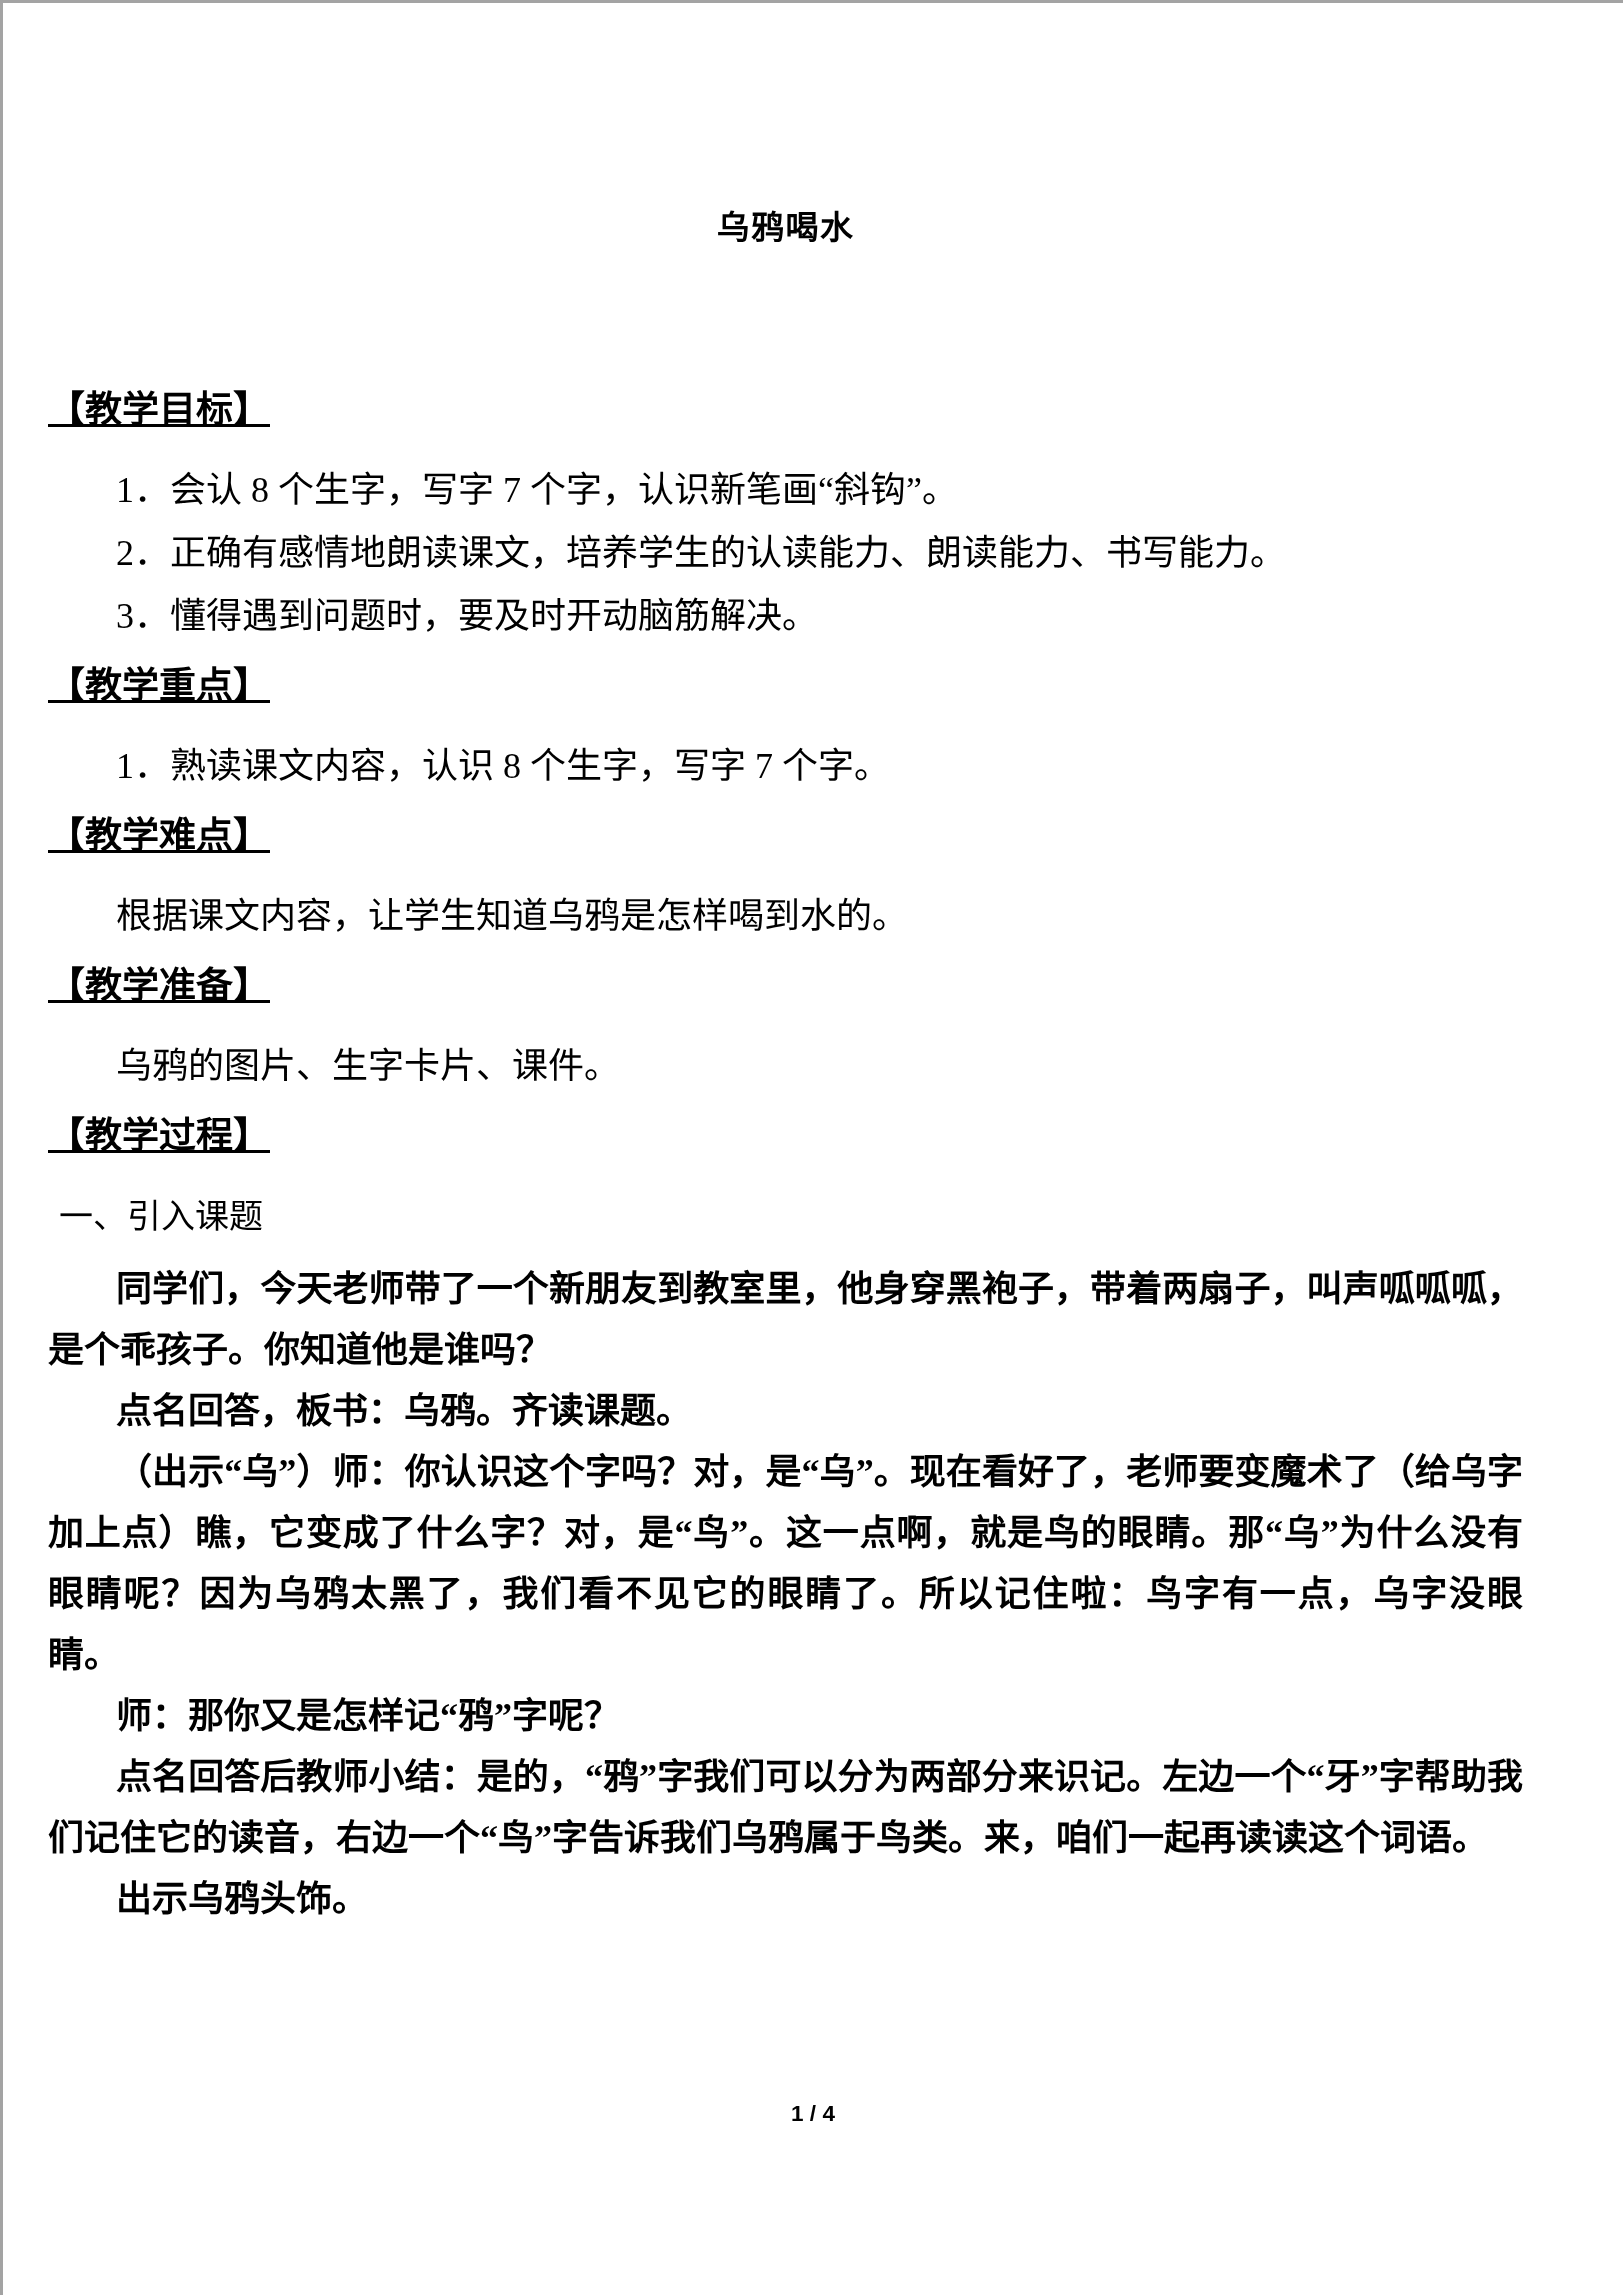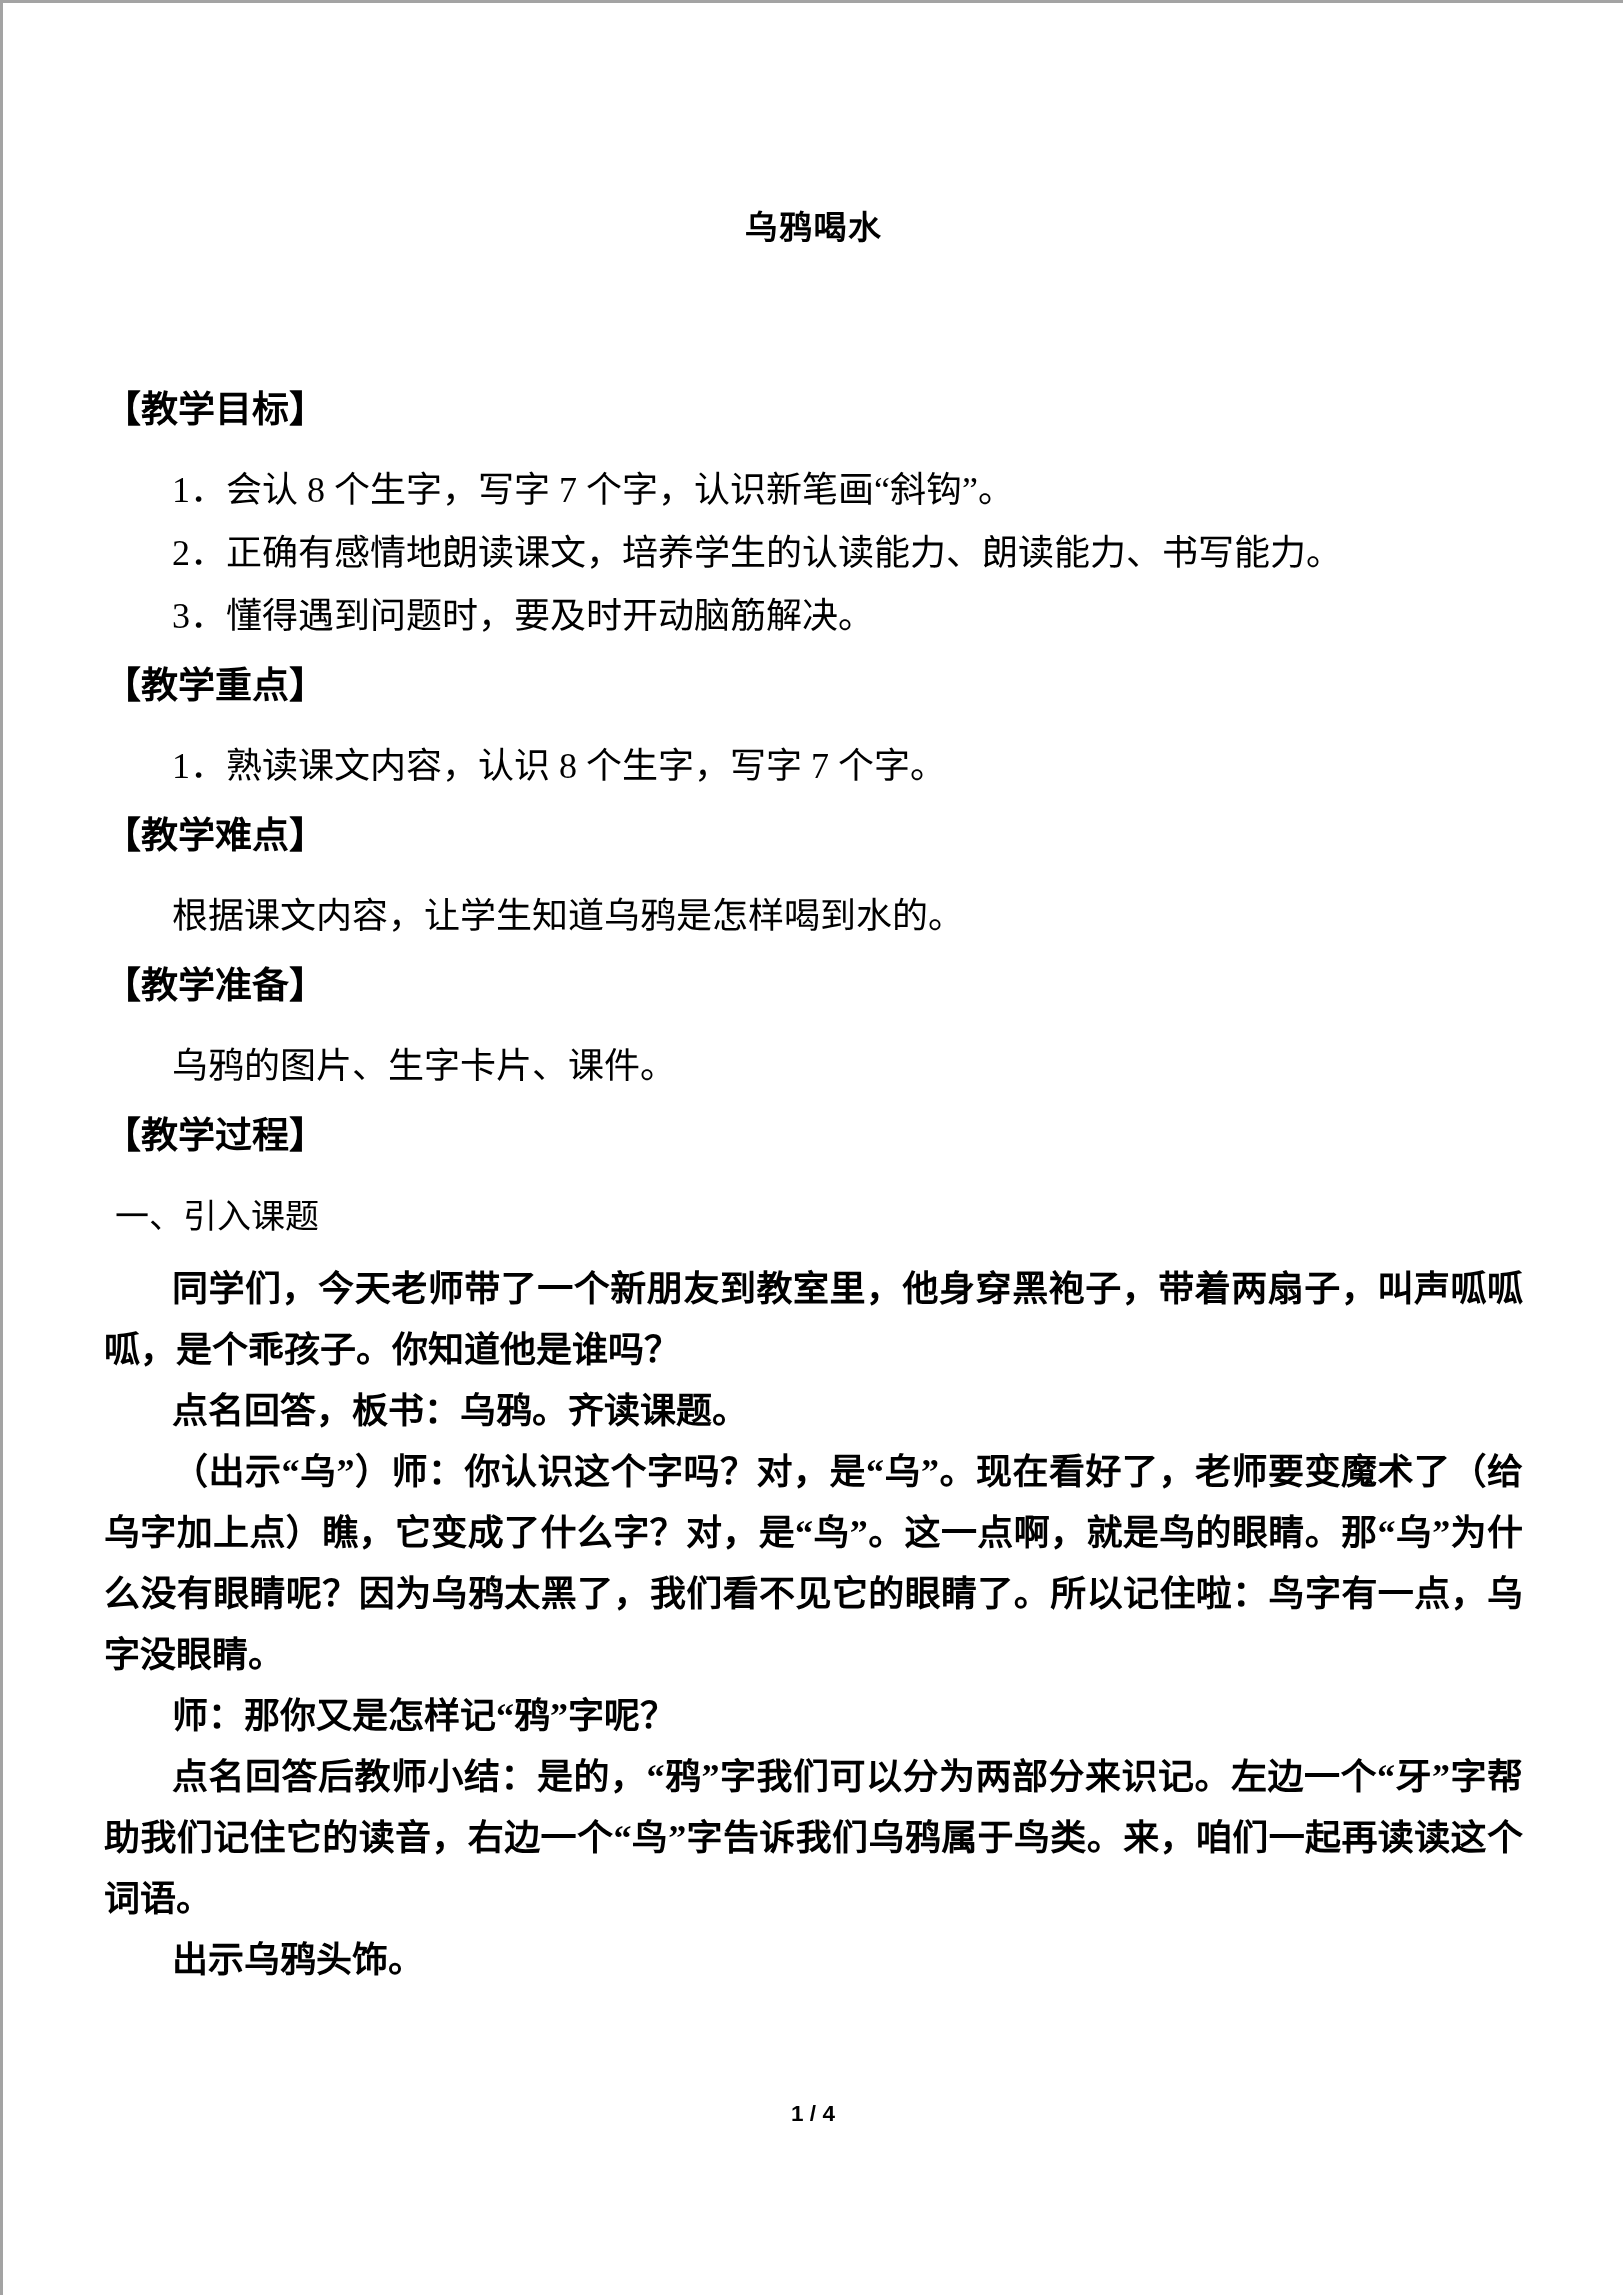--- a/index.html
+++ b/index.html
@@ -8,39 +8,40 @@
     background: #ffffff;
   }
   .page {
     position: relative;
     width: 1623px;
     height: 2295px;
     box-sizing: border-box;
     background: #ffffff;
     border-top: 3.4px solid #a3a3a3;
     border-left: 3.4px solid #a3a3a3;
-    padding: 0 100px 0 101px;
+    padding: 0 100px 0 45px;
     overflow: hidden;
     color: #000000;
     font-family: "Liberation Serif", "DejaVu Serif", serif;
   }
   .doc-title {
     margin: 205px 0 136px 0;
     text-align: center;
     font-size: 33px;
     font-weight: bold;
     line-height: 41px;
     letter-spacing: 1.4px;
   }
   .section { margin: 0; }
   .sec-heading {
     margin: 13.6px 0 24.5px 0;
     font-size: 37px;
     font-weight: bold;
     line-height: 49px;
+    text-decoration: underline;
   }
   .item, .para {
     margin: 0;
     font-size: 36px;
     line-height: 63px;
     text-indent: 68px;
     text-align: justify;
     word-break: break-all;
   }
   .para { line-height: 61px; font-weight: bold; }

